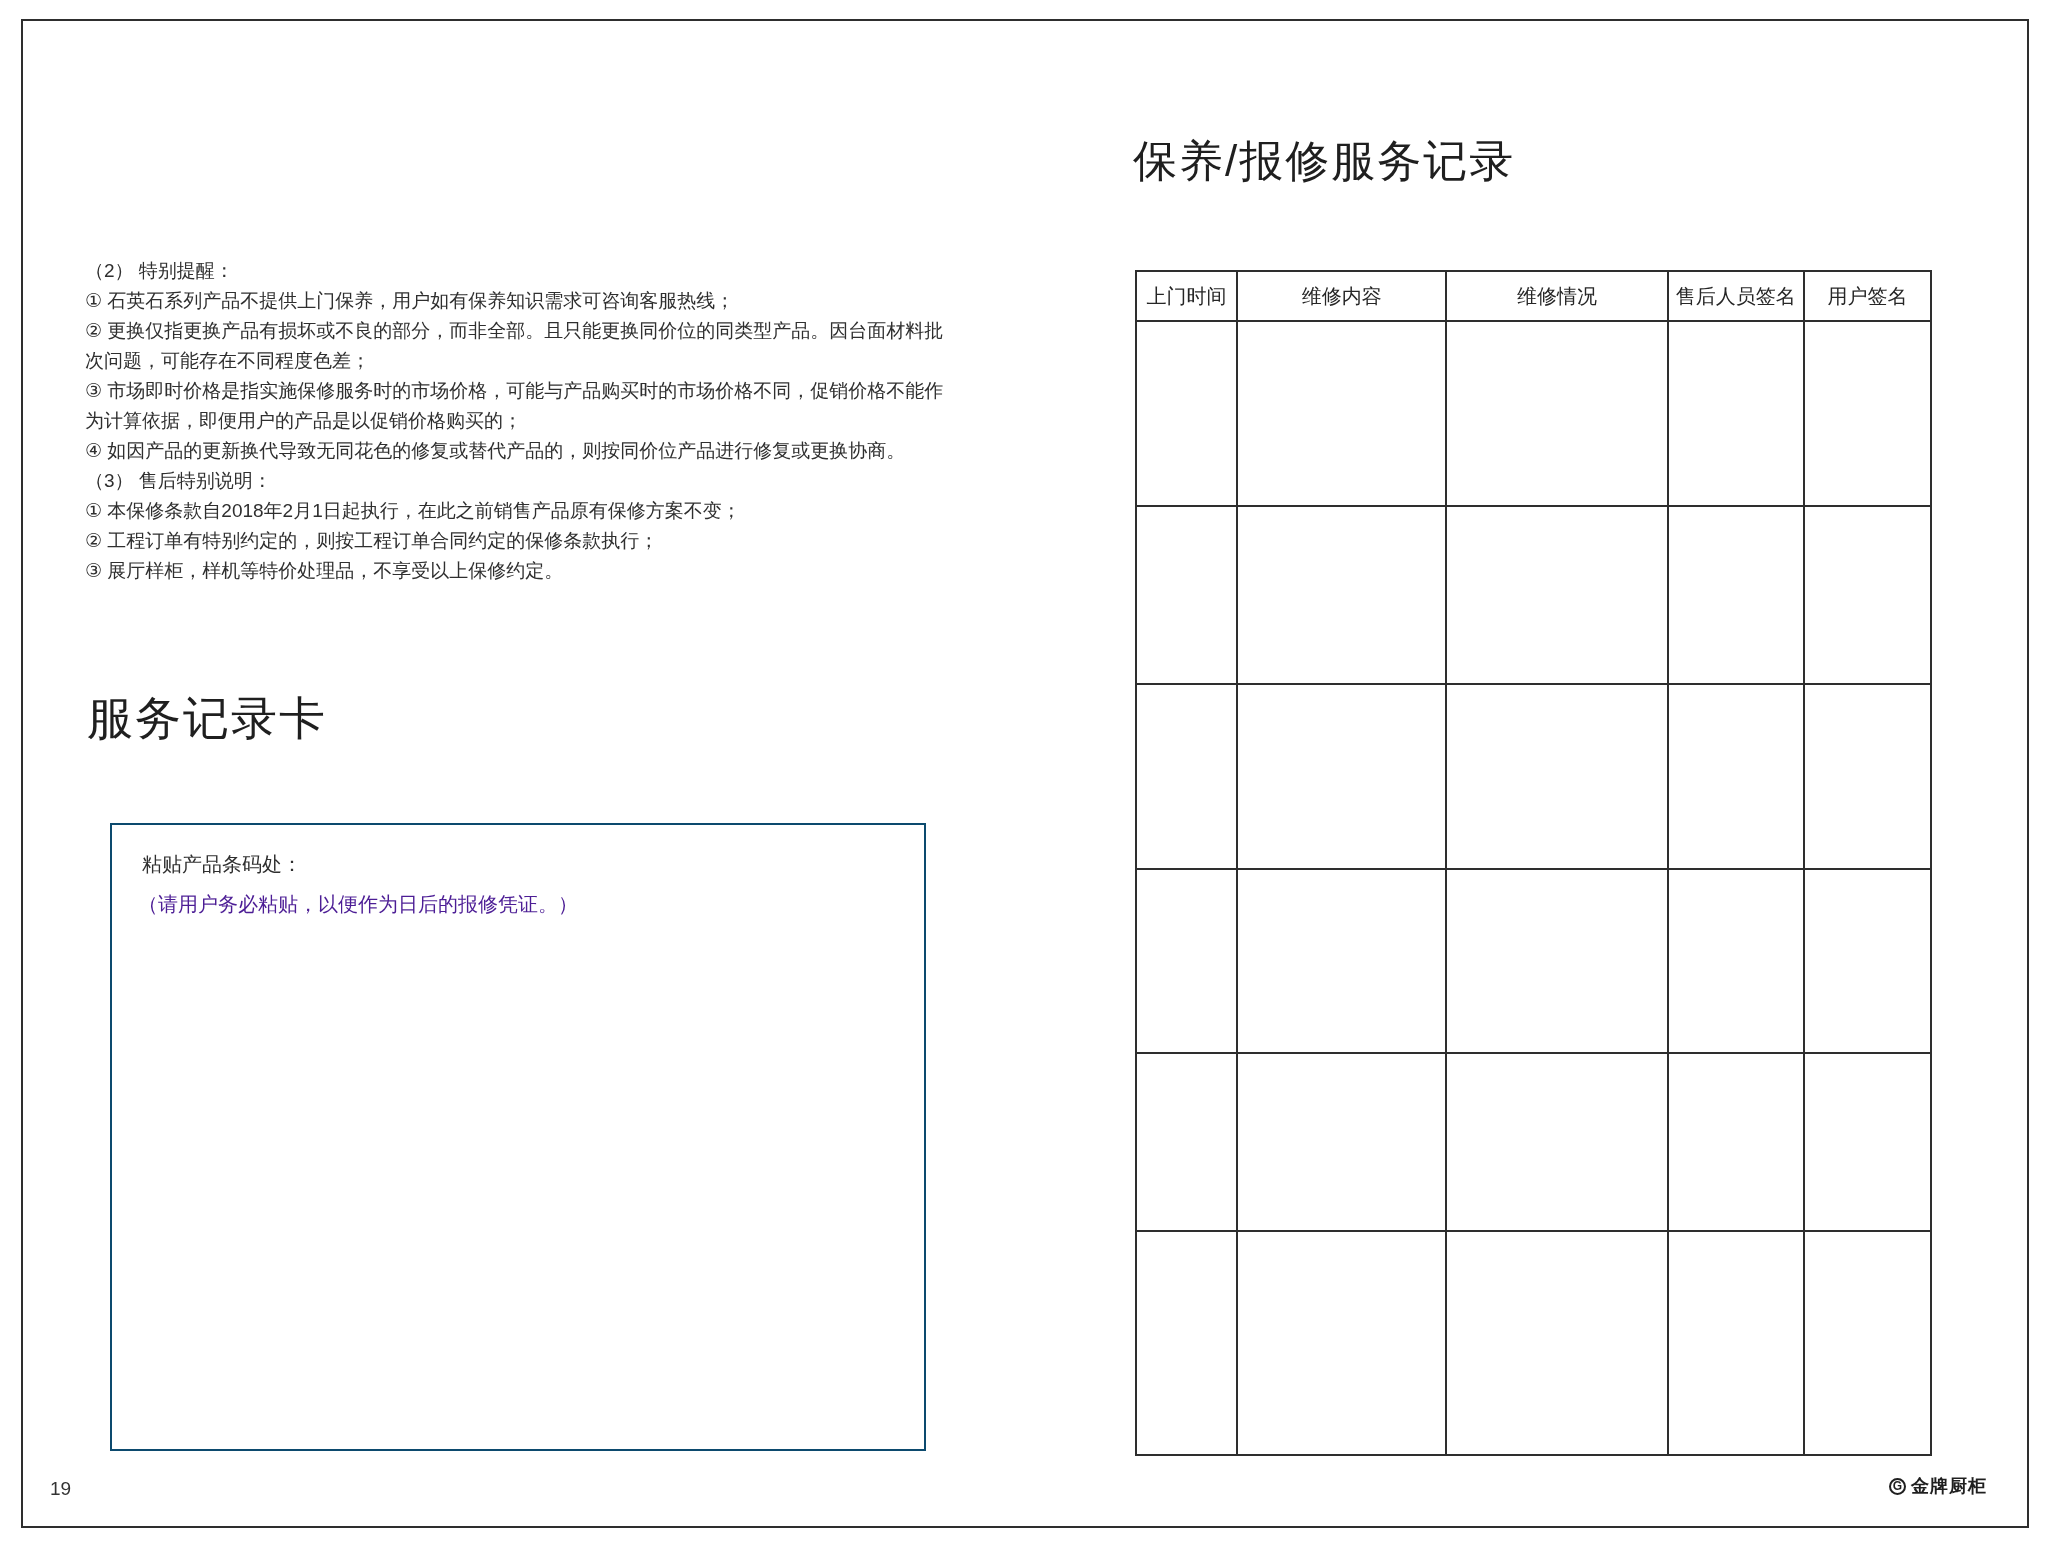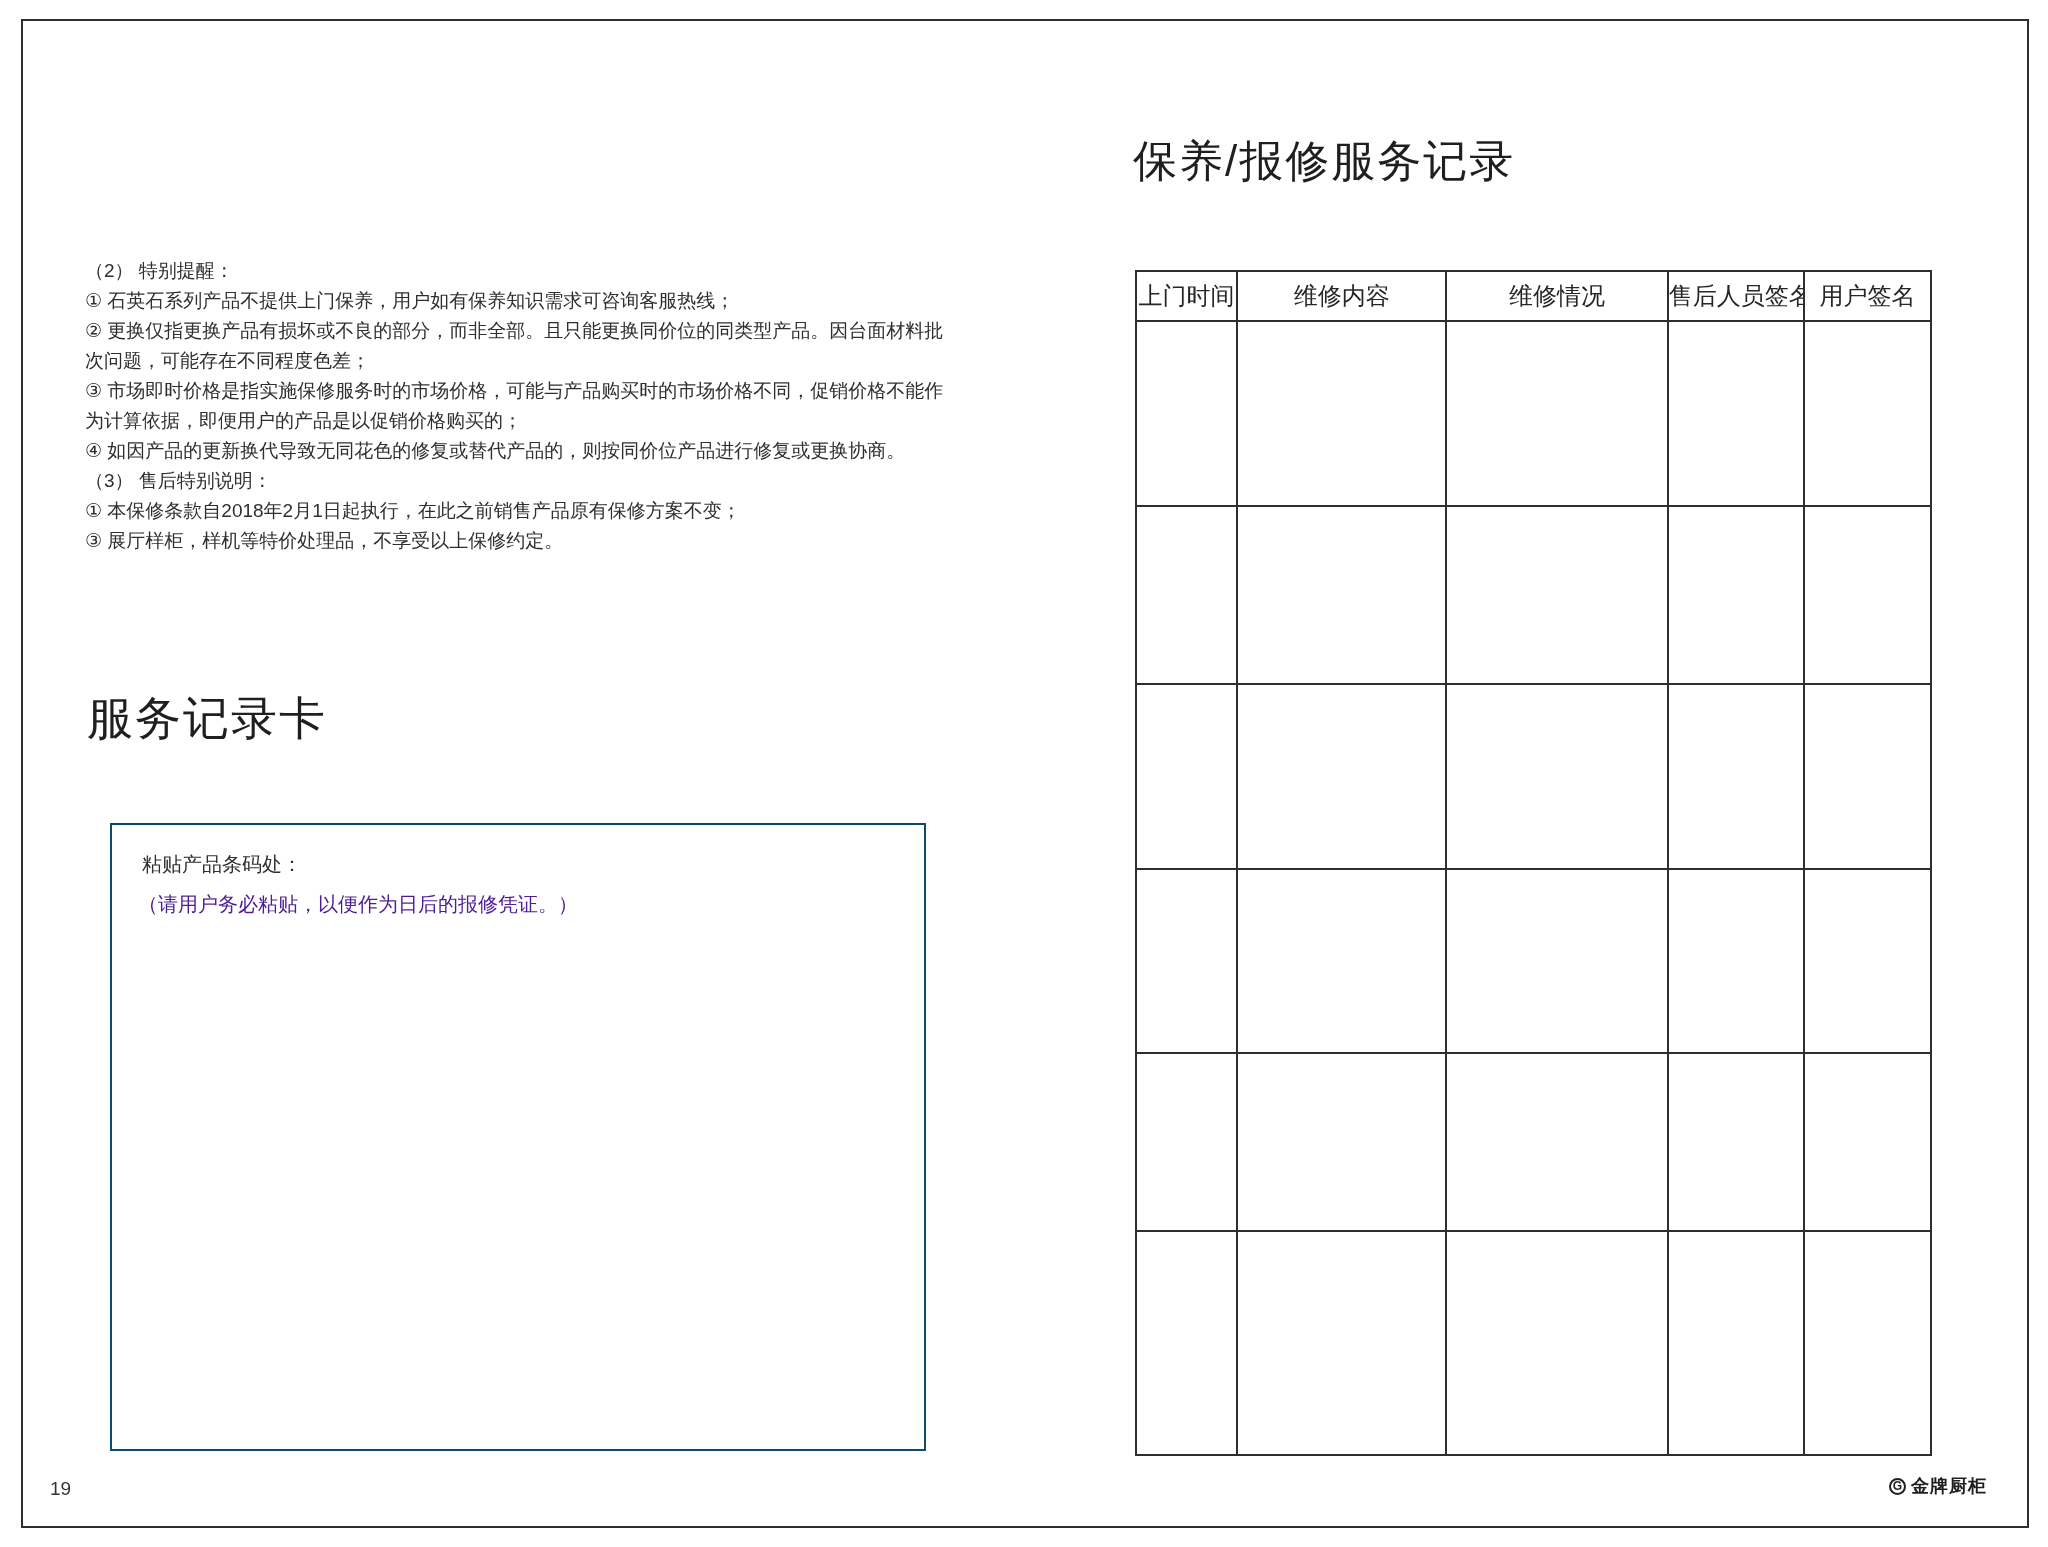--- a/index.html
+++ b/index.html
@@ -74,21 +74,21 @@
     border-collapse: collapse;
     table-layout: fixed;
     background: #ffffff;
   }
   .service-table th, .service-table td {
     border: 2px solid #2e2e2e;
     padding: 0;
   }
   .service-table thead tr { height: 50px; }
   .service-table th {
-    font-size: 24px;
+    font-size: 20px;
     font-weight: 500;
     color: #262626;
     text-align: center;
     vertical-align: middle;
     white-space: nowrap;
     overflow: hidden;
   }
   .service-table tbody tr:nth-of-type(1) { height: 185px; }
   .service-table tbody tr:nth-of-type(2) { height: 178px; }
   .service-table tbody tr:nth-of-type(3) { height: 185px; }
@@ -151,20 +151,21 @@
       <div class="note-line">③ 市场即时价格是指实施保修服务时的市场价格，可能与产品购买时的市场价格不同，促销价格不能作</div>
 
       <div class="note-line">为计算依据，即便用户的产品是以促销价格购买的；</div>
 
       <div class="note-line">④ 如因产品的更新换代导致无同花色的修复或替代产品的，则按同价位产品进行修复或更换协商。</div>
 
       <div class="note-line">（3） 售后特别说明：</div>
 
       <div class="note-line">① 本保修条款自2018年2月1日起执行，在此之前销售产品原有保修方案不变；</div>
 
+      <div class="note-line">② 工程订单有特别约定的，则按工程订单合同约定的保修条款执行；</div>
 
       <div class="note-line">③ 展厅样柜，样机等特价处理品，不享受以上保修约定。</div>
     </div>
 
   <div class="left-heading">服务记录卡</div>
 
   <div class="barcode-box">
     <div class="box-line1">粘贴产品条码处：</div>
     <div class="box-line2">（请用户务必粘贴，以便作为日后的报修凭证。）</div>
   </div>

